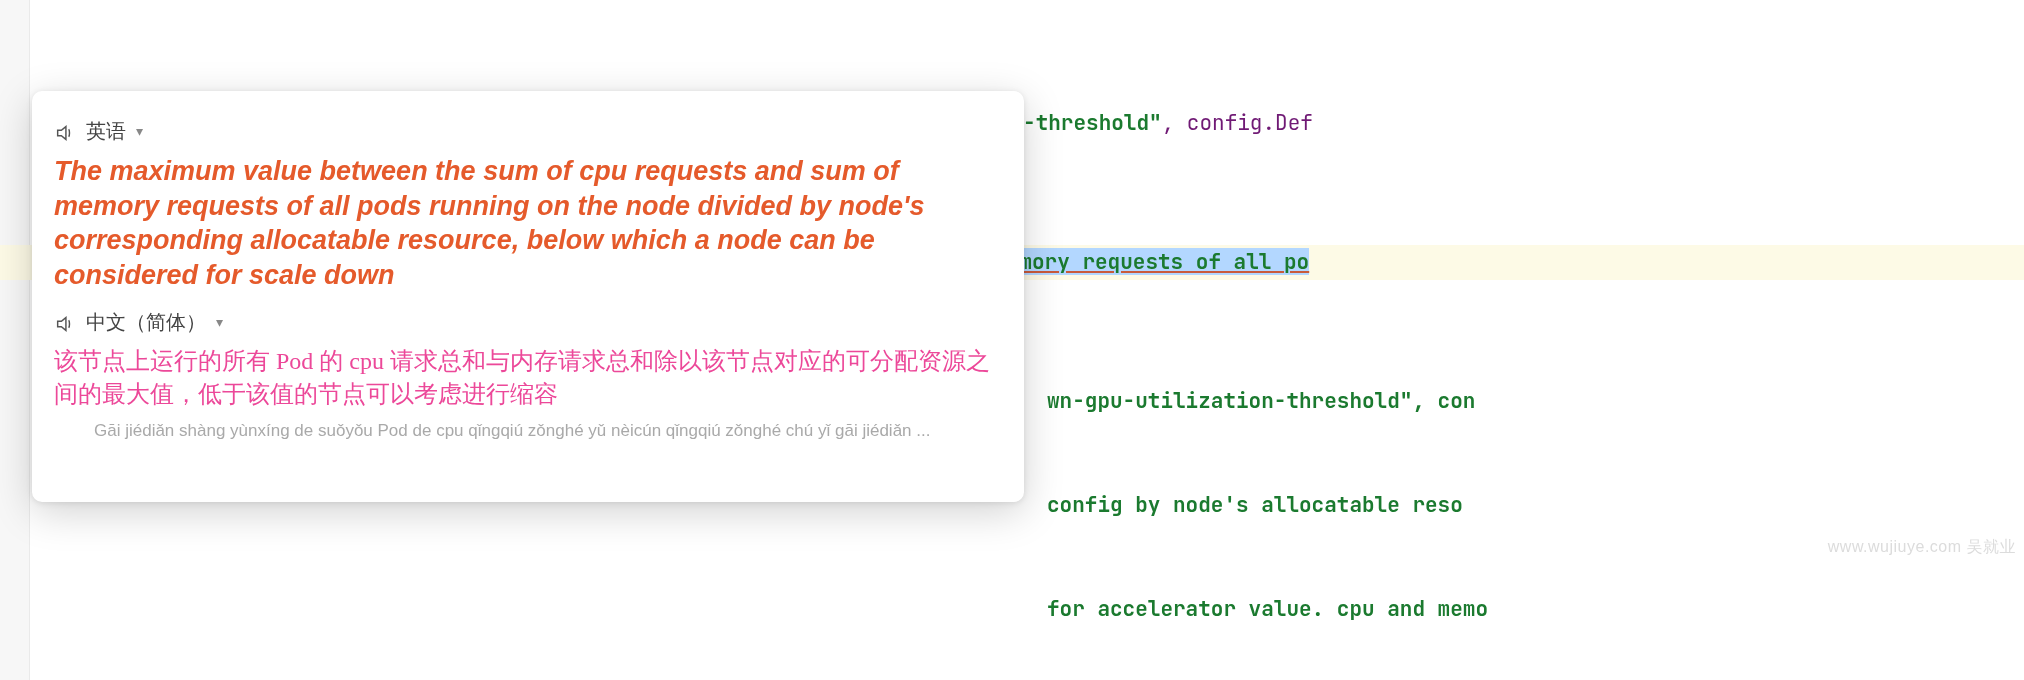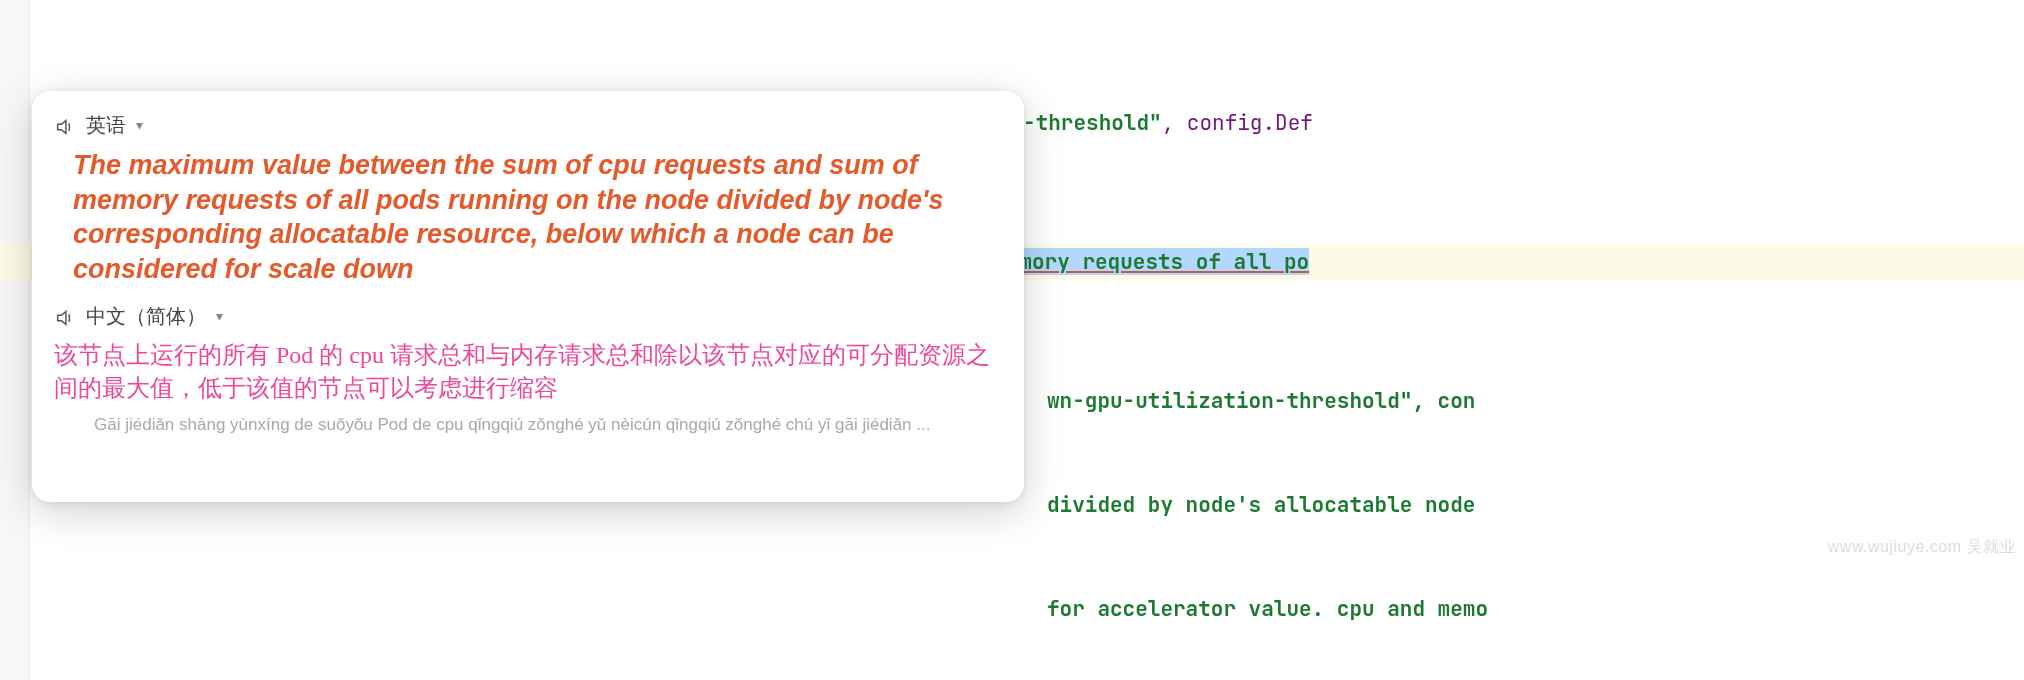--- a/index.html
+++ b/index.html
@@ -47,23 +47,23 @@
   .sel { background: #b3d7ff; color: #1b7a2f; text-decoration: underline; text-decoration-color: #c95b3a; }
 
   
   .translate-popup {
     position: absolute;
     left: 32px;
     top: 91px;
     width: 992px;
     height: 411px;
     background: #ffffff;
-    border-radius: 18px;
+    border-radius: 10px;
     box-shadow: 0 10px 40px rgba(0,0,0,.18), 0 1px 6px rgba(0,0,0,.10);
-    padding: 18px 22px 12px 22px;
+    padding: 24px 22px 12px 22px;
     z-index: 10;
   }
   .lang-row {
     display: flex;
     align-items: center;
     gap: 10px;
     font-family: -apple-system, "PingFang SC", sans-serif;
     font-size: 20px;
     color: #444;
     margin-bottom: 6px;
@@ -71,21 +71,20 @@
   .speaker-icon { width: 22px; height: 22px; }
   .chev { font-size: 14px; color: #888; }
   .src-text {
     font-family: -apple-system, "Helvetica Neue", sans-serif;
     font-style: italic;
     font-weight: 700;
     color: #e55a2b;
     font-size: 27px;
     line-height: 1.28;
     margin-bottom: 14px;
-    margin-left: 19px;
   }
   .dst-text {
     font-family: Liberation Serif, serif;
     color: #ec4899;
     font-size: 24px;
     line-height: 1.38;
     margin-bottom: 6px;
   }
   .pinyin {
     font-family: -apple-system, "Helvetica Neue", sans-serif;
@@ -116,21 +115,21 @@
 
   <div class="line">
     <span class="ident">scaleDownUtilizationThreshold</span><span class="op"> = </span><span class="pkg">flag</span><span class="op">.</span><span class="fn">Float64</span><span class="op">( </span><span class="hint">name:</span><span> </span><span class="str">"scale-down-utilization-threshold"</span><span class="ident">, config.Def</span>
   </div>
 
   <div class="line cursor-line" style="padding-left:120px;">
     <span class="hint">usage:</span><span> </span><span class="str sel">"The maximum value between the sum of cpu requests and sum of memory requests of all po</span>
   </div>
 
   <div class="line"><span style="display:inline-block;width:975px;"></span><span class="str">wn-gpu-utilization-threshold", con</span></div>
-  <div class="line"><span style="display:inline-block;width:975px;"></span><span class="str">divided by node's allocatable node</span></div>
+  <div class="line"><span style="display:inline-block;width:975px;"></span><span class="str">config by node's allocatable reso</span></div>
   <div class="line"><span style="display:inline-block;width:975px;"></span><span class="str">for accelerator value. cpu and memo</span></div>
   
   
   
   
   
   
   
   
 

